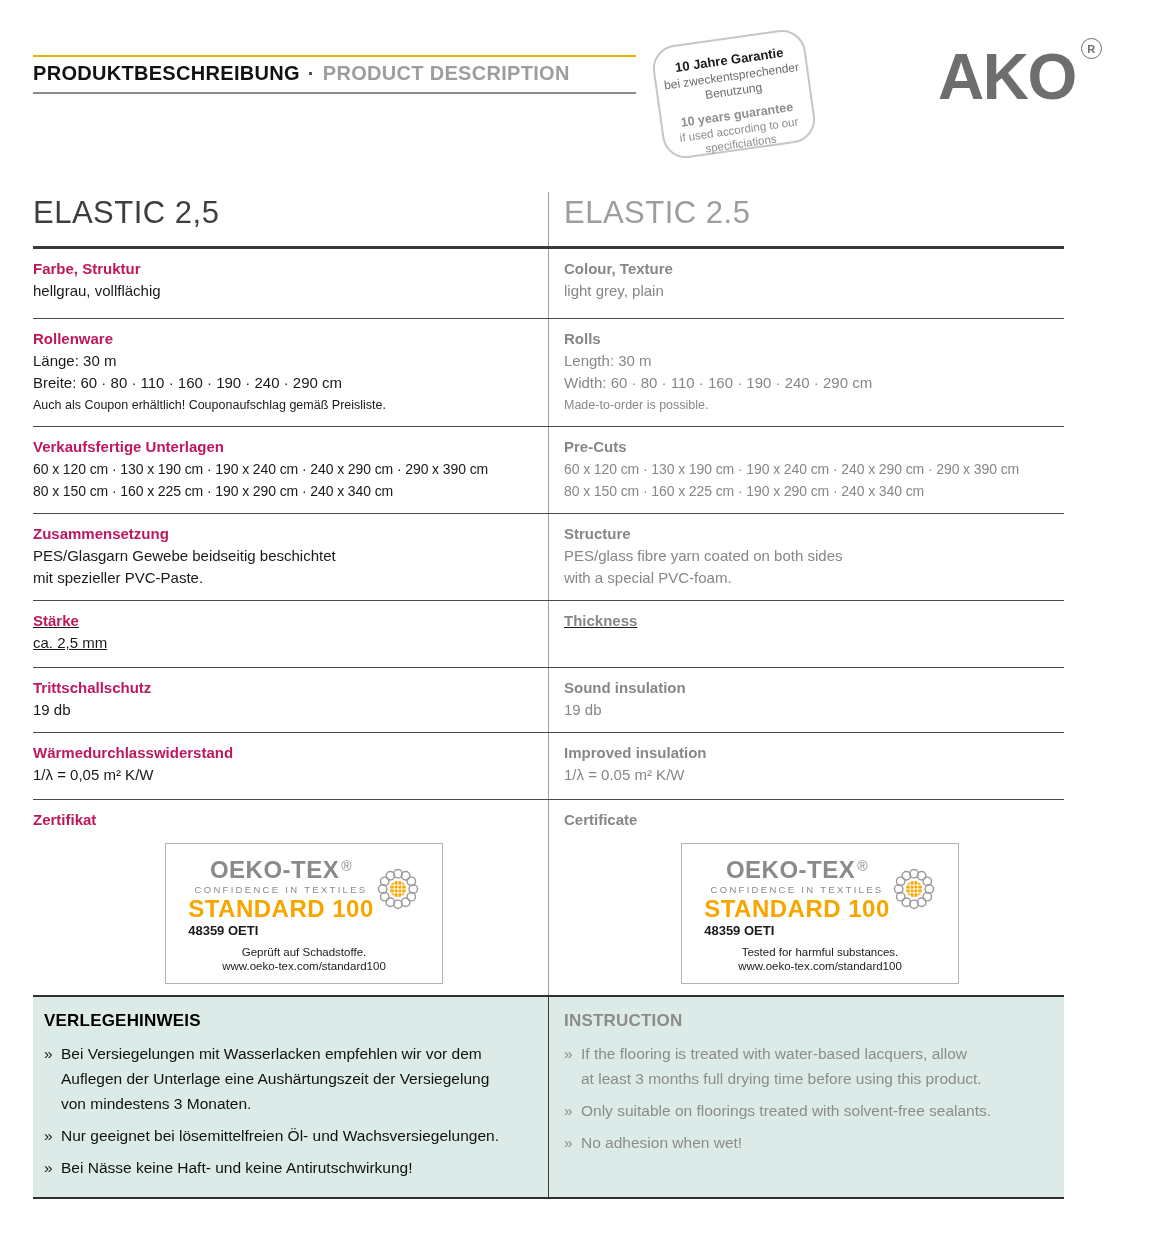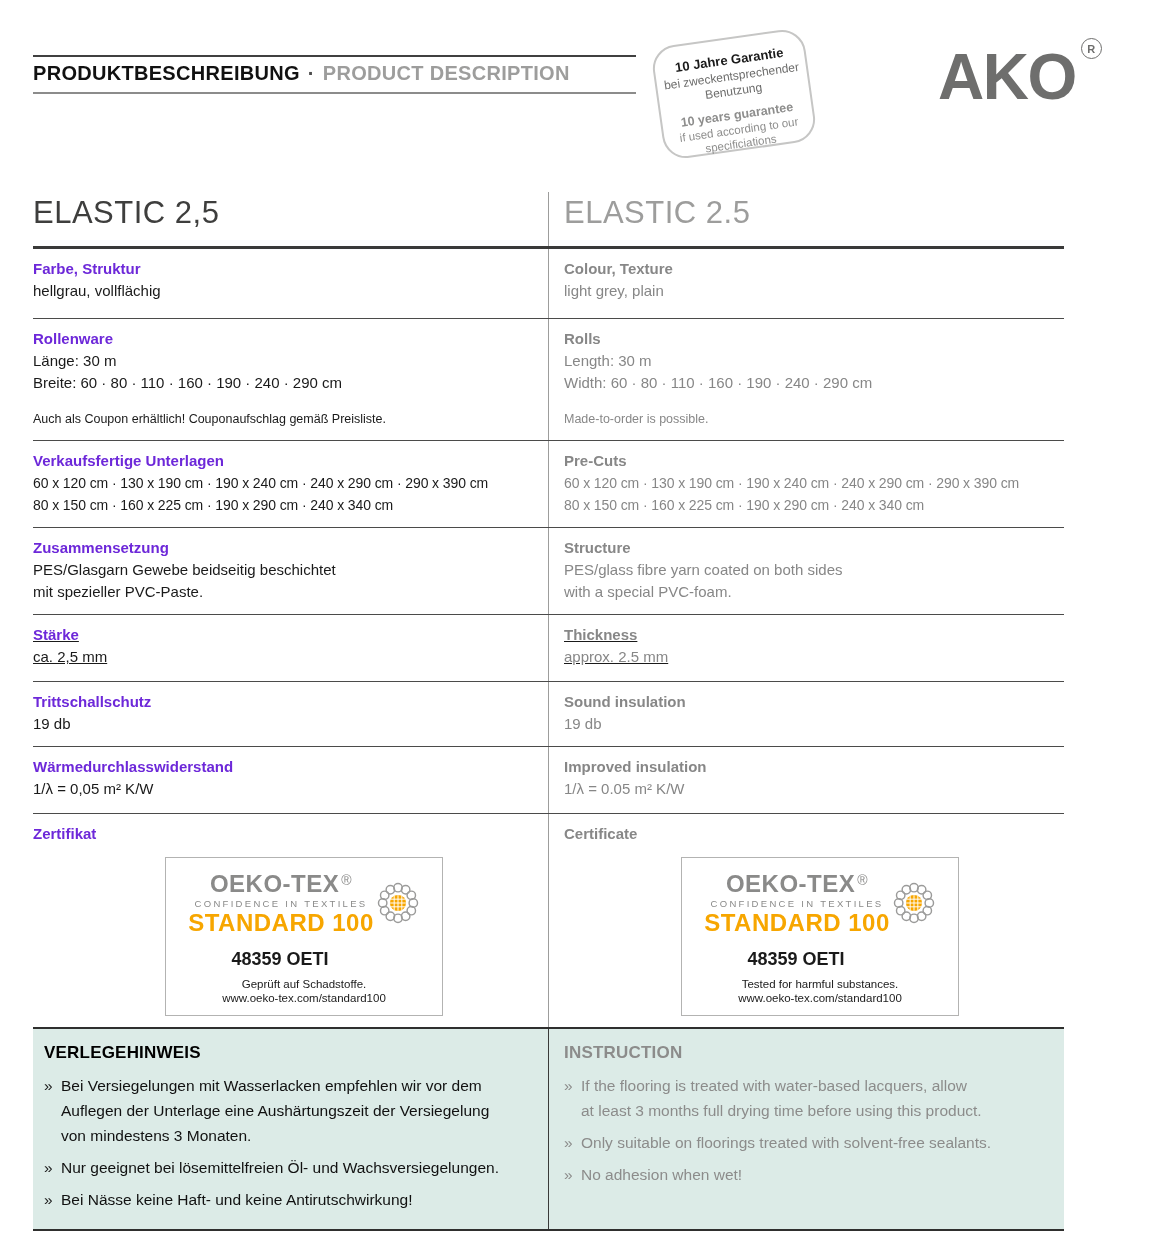--- a/index.html
+++ b/index.html
@@ -4,21 +4,21 @@
 <style>
   html,body { margin:0; padding:0; background:#ffffff; }
   .page {
     position:relative; width:1168px; height:1242px; background:#fff;
     font-family:"Liberation Sans", sans-serif; color:#1a1a1a; overflow:hidden;
   }
 
   
   .header {
     position:absolute; left:33px; top:55px; width:603px;
-    border-top:2px solid #404040; border-bottom:2px solid #8c8c8b;
+    border-top:2px solid #eab308; border-bottom:2px solid #8c8c8b;
     padding:5px 0 7px; font-size:20px; font-weight:bold; letter-spacing:0.3px;
     white-space:nowrap;
   }
   .h-de { color:#111; }
   .h-sep { color:#4d4d4d; margin:0 8px; }
   .h-en { color:#9d9d9c; }
 
   
   .stamp {
     position:absolute; left:657px; top:37px; width:154px; height:114px;
@@ -48,40 +48,40 @@
   .title-row { height:57px; border-bottom:3px solid #3a3a39; }
   .title-row .cell-de, .title-row .cell-en { display:flex; align-items:flex-end; padding-top:0; padding-bottom:15px; }
   .title-de { font-size:31px; color:#3e3e3d; letter-spacing:0.5px; }
   .title-en { font-size:31px; color:#9d9d9c; letter-spacing:0.5px; }
 
   .spec-row { border-bottom:1px solid #4b4b4a; }
   .r1 { min-height:70px; } .r2 { min-height:105px; } .r3 { min-height:85px; }
   .r4 { min-height:83px; } .r5 { min-height:67px;text-decoration:underline; } .r6 { min-height:60px; }
   .r7 { min-height:67px; }
   .label { font-size:15px; font-weight:bold; line-height:22px; }
-  .cell-de .label { color:#6d28d9; }
+  .cell-de .label { color:#be185d; }
   .line { font-size:15px; line-height:22px; }
   .line.tight { font-size:14px; letter-spacing:-0.1px; white-space:nowrap; }
-  .small-line { font-size:12.5px; line-height:19px; margin-top:16px; }
+  .small-line { font-size:12.5px; line-height:19px; margin-top:2px; }
 
   
   .cert-row { min-height:181px; }
   .oeko-badge {
     box-sizing:border-box; width:278px; border:1px solid #b3b3b2; background:#fff;
     margin-top:12px; padding:9px 8px 10px; text-align:center; color:#1a1a1a;
   }
   .badge-de { margin-left:132px; }
   .badge-en { margin-left:117px; }
   .ob-top { display:flex; justify-content:center; align-items:flex-start; }
   .ob-texts { text-align:center; }
   .ob-brand { font-size:24px; font-weight:bold; color:#8a8a89; letter-spacing:0.5px; line-height:27px; white-space:nowrap; }
   .ob-reg { font-size:14px; vertical-align:7px; margin-left:2px; font-weight:normal; }
   .ob-tag { font-size:9.5px; letter-spacing:2.3px; color:#8a8a89; margin-top:1px; white-space:nowrap; }
   .ob-std { font-size:24px; font-weight:bold; color:#F7A600; letter-spacing:0.5px; line-height:27px; white-space:nowrap; }
-  .ob-no { font-size:18px; font-weight:bold; color:#1a1a1a; text-align:center; margin-top:13px; padding-right:2px; }
+  .ob-no { font-size:13px; font-weight:bold; color:#1a1a1a; text-align:left; margin-top:1px; padding-right:2px; }
   .ob-flower { flex:none; margin-left:2px; margin-top:14px; }
   .ob-note { font-size:11.5px; color:#1a1a1a; margin-top:7px; line-height:14px; }
   .ob-url  { font-size:11.5px; color:#1a1a1a; line-height:14px; }
 
   
   .instruction {
     display:flex; box-sizing:border-box; min-height:175px; background:#dcebe7;
     border-top:2px solid #2f2f2e; border-bottom:2px solid #2f2f2e;
   }
   .ins-de { width:516px; box-sizing:border-box; border-right:1px solid #3a3a39; padding:12px 14px 10px 11px; }
@@ -176,21 +176,20 @@
       </div>
     </div>
 
     <div class="row spec-row r5">
       <div class="cell-de">
         <div class="label">Stärke</div>
         <div class="line">ca. 2,5 mm</div>
       </div>
       <div class="cell-en">
         <div class="label">Thickness</div>
-        <div class="line">approx. 2.5 mm</div>
       </div>
     </div>
 
     <div class="row spec-row r6">
       <div class="cell-de">
         <div class="label">Trittschallschutz</div>
         <div class="line">19 db</div>
       </div>
       <div class="cell-en">
         <div class="label">Sound insulation</div>

